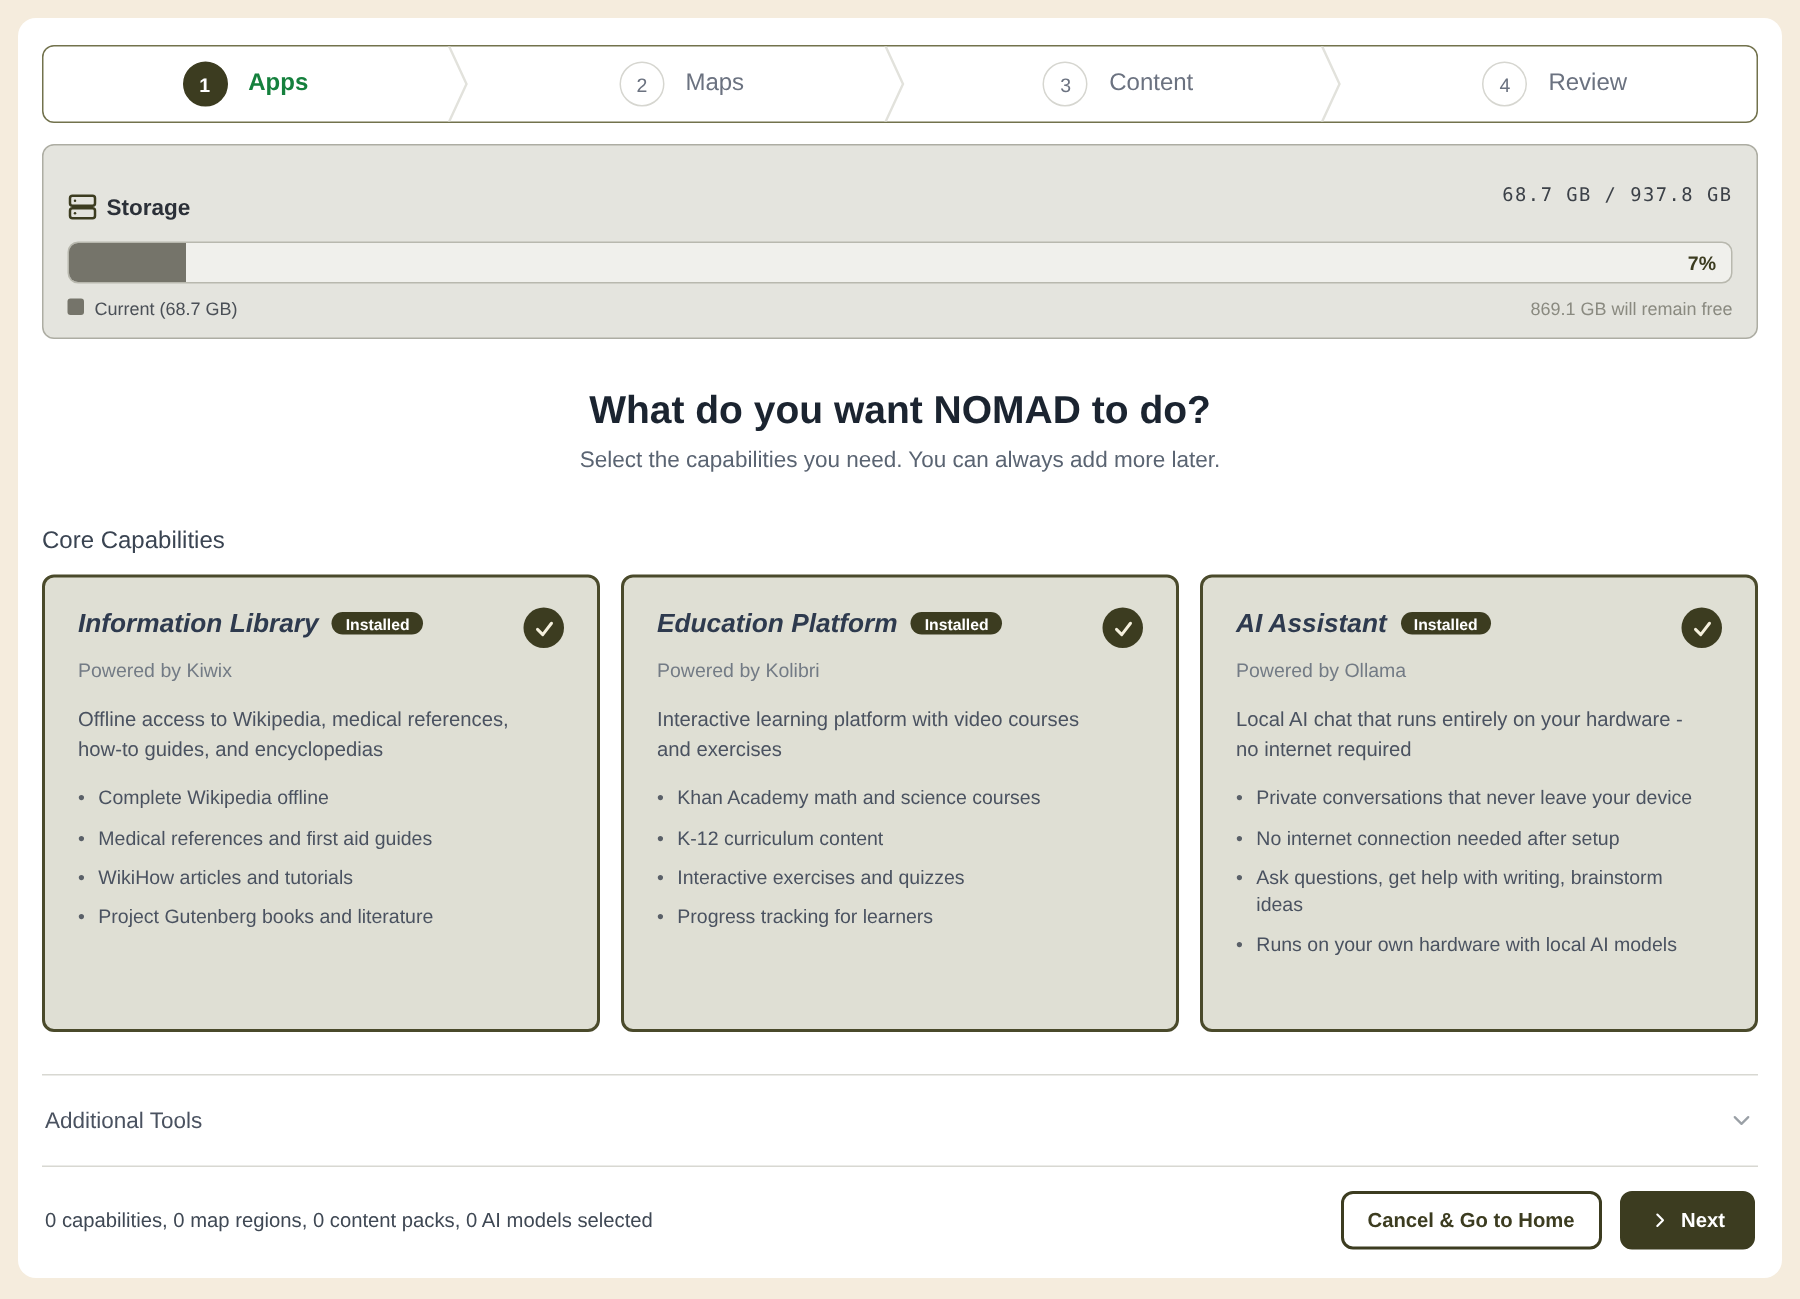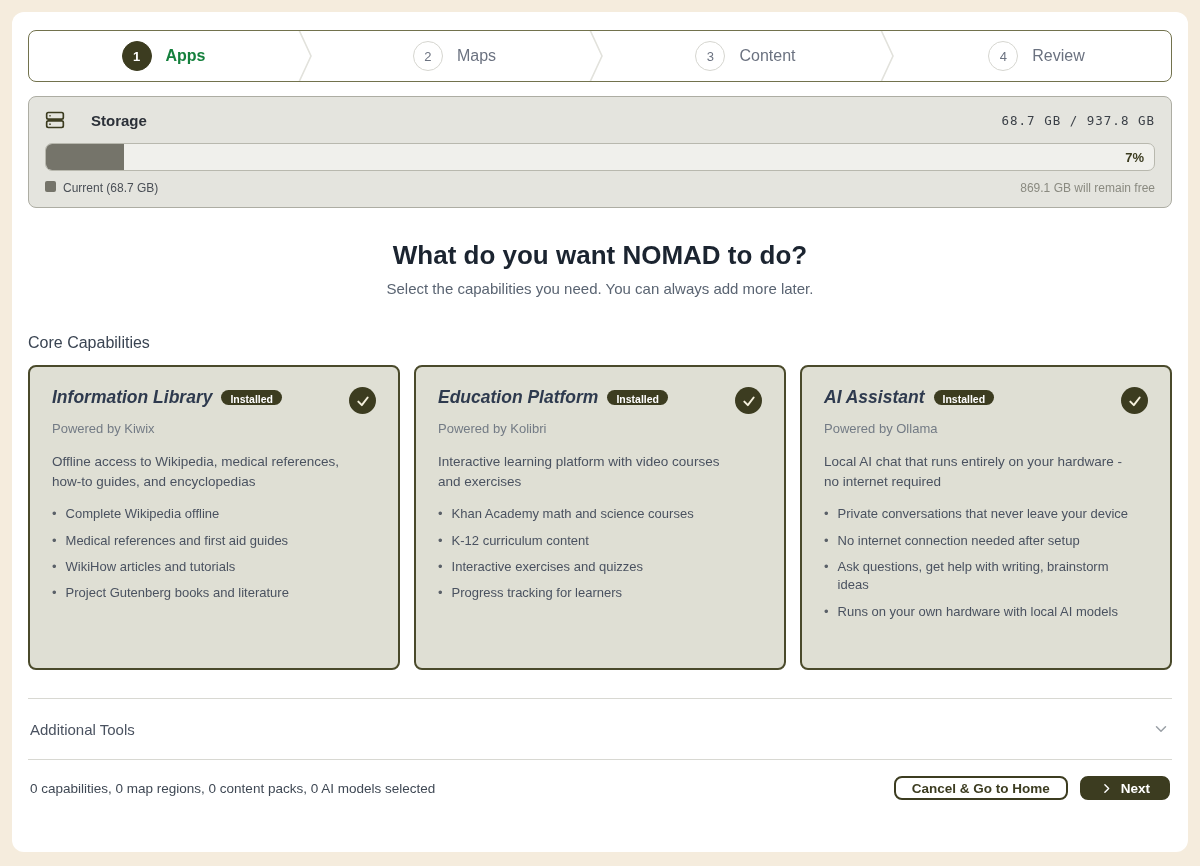--- a/index.html
+++ b/index.html
@@ -60,21 +60,21 @@
   .storage {
     margin-top: 14px;
     background: #e4e4de;
     border: 1px solid #adada3;
     border-radius: 8px;
     padding: 13px 16px 12px 16px;
   }
   .storage-head {
     display: flex; align-items: center; justify-content: space-between;
   }
-  .storage-title-wrap { display: flex; align-items: center; gap: 26px; }
+  .storage-title-wrap { display: flex; align-items: center; gap: 6px; margin-top: 18px; }
   .storage-title { font-size: 15px; font-weight: 700; color: #2b3038; }
   .storage-usage {
     font-family: "DejaVu Sans Mono", monospace;
     font-size: 12.5px; color: #3c4148; letter-spacing: 1px;
   }
   .storage-bar {
     margin-top: 13px;
     height: 28px;
     background: #f0f0ec;
     border: 1px solid #b8b8ae;
@@ -180,21 +180,21 @@
     display: flex; align-items: center; justify-content: space-between;
     padding: 16px 2px 0 2px;
   }
   .footer-summary { font-size: 13.5px; color: #3f4854; }
   .footer-buttons { display: flex; align-items: center; gap: 12px; }
   .btn {
     font-family: "Liberation Sans", sans-serif;
     font-size: 13.5px; font-weight: 700;
     border-radius: 8px;
     padding: 0 16px;
-    height: 24px;
+    height: 39px;
     display: flex; align-items: center; gap: 8px;
     cursor: pointer;
   }
   .btn-outline {
     background: #ffffff;
     border: 2px solid #3c3c20;
     color: #3c3c20;
   }
   .btn-solid {
     background: #3c3c20;

